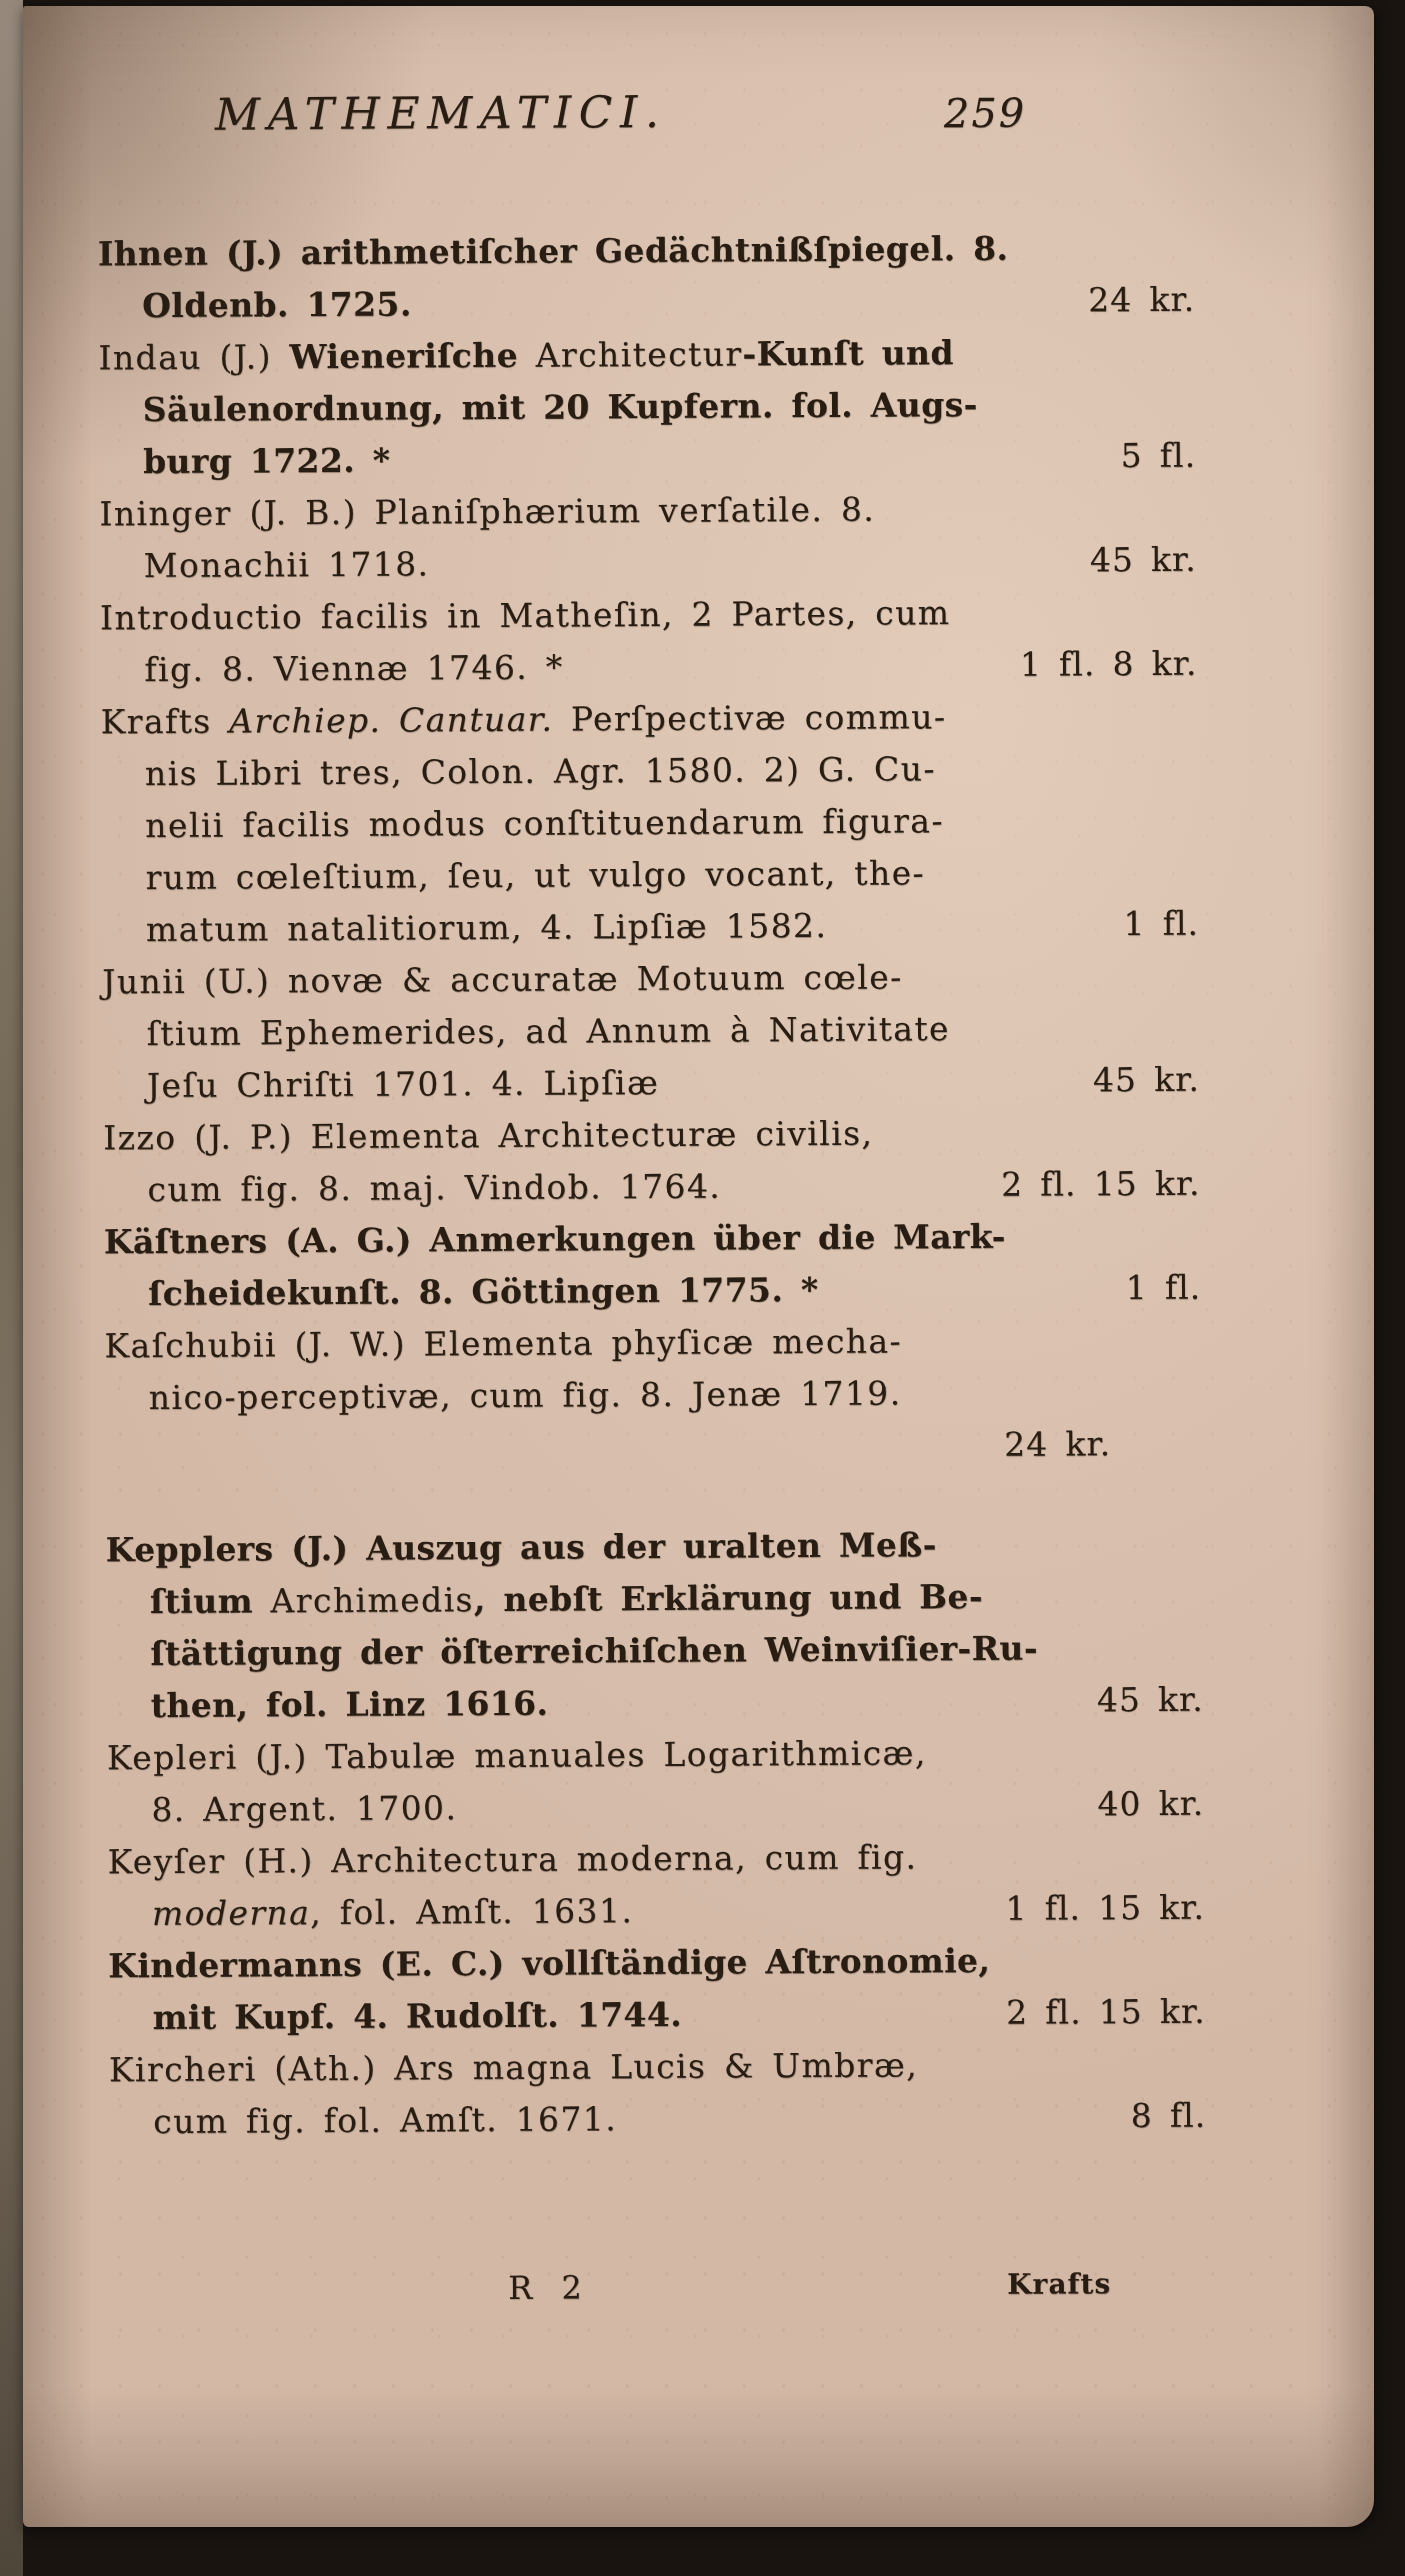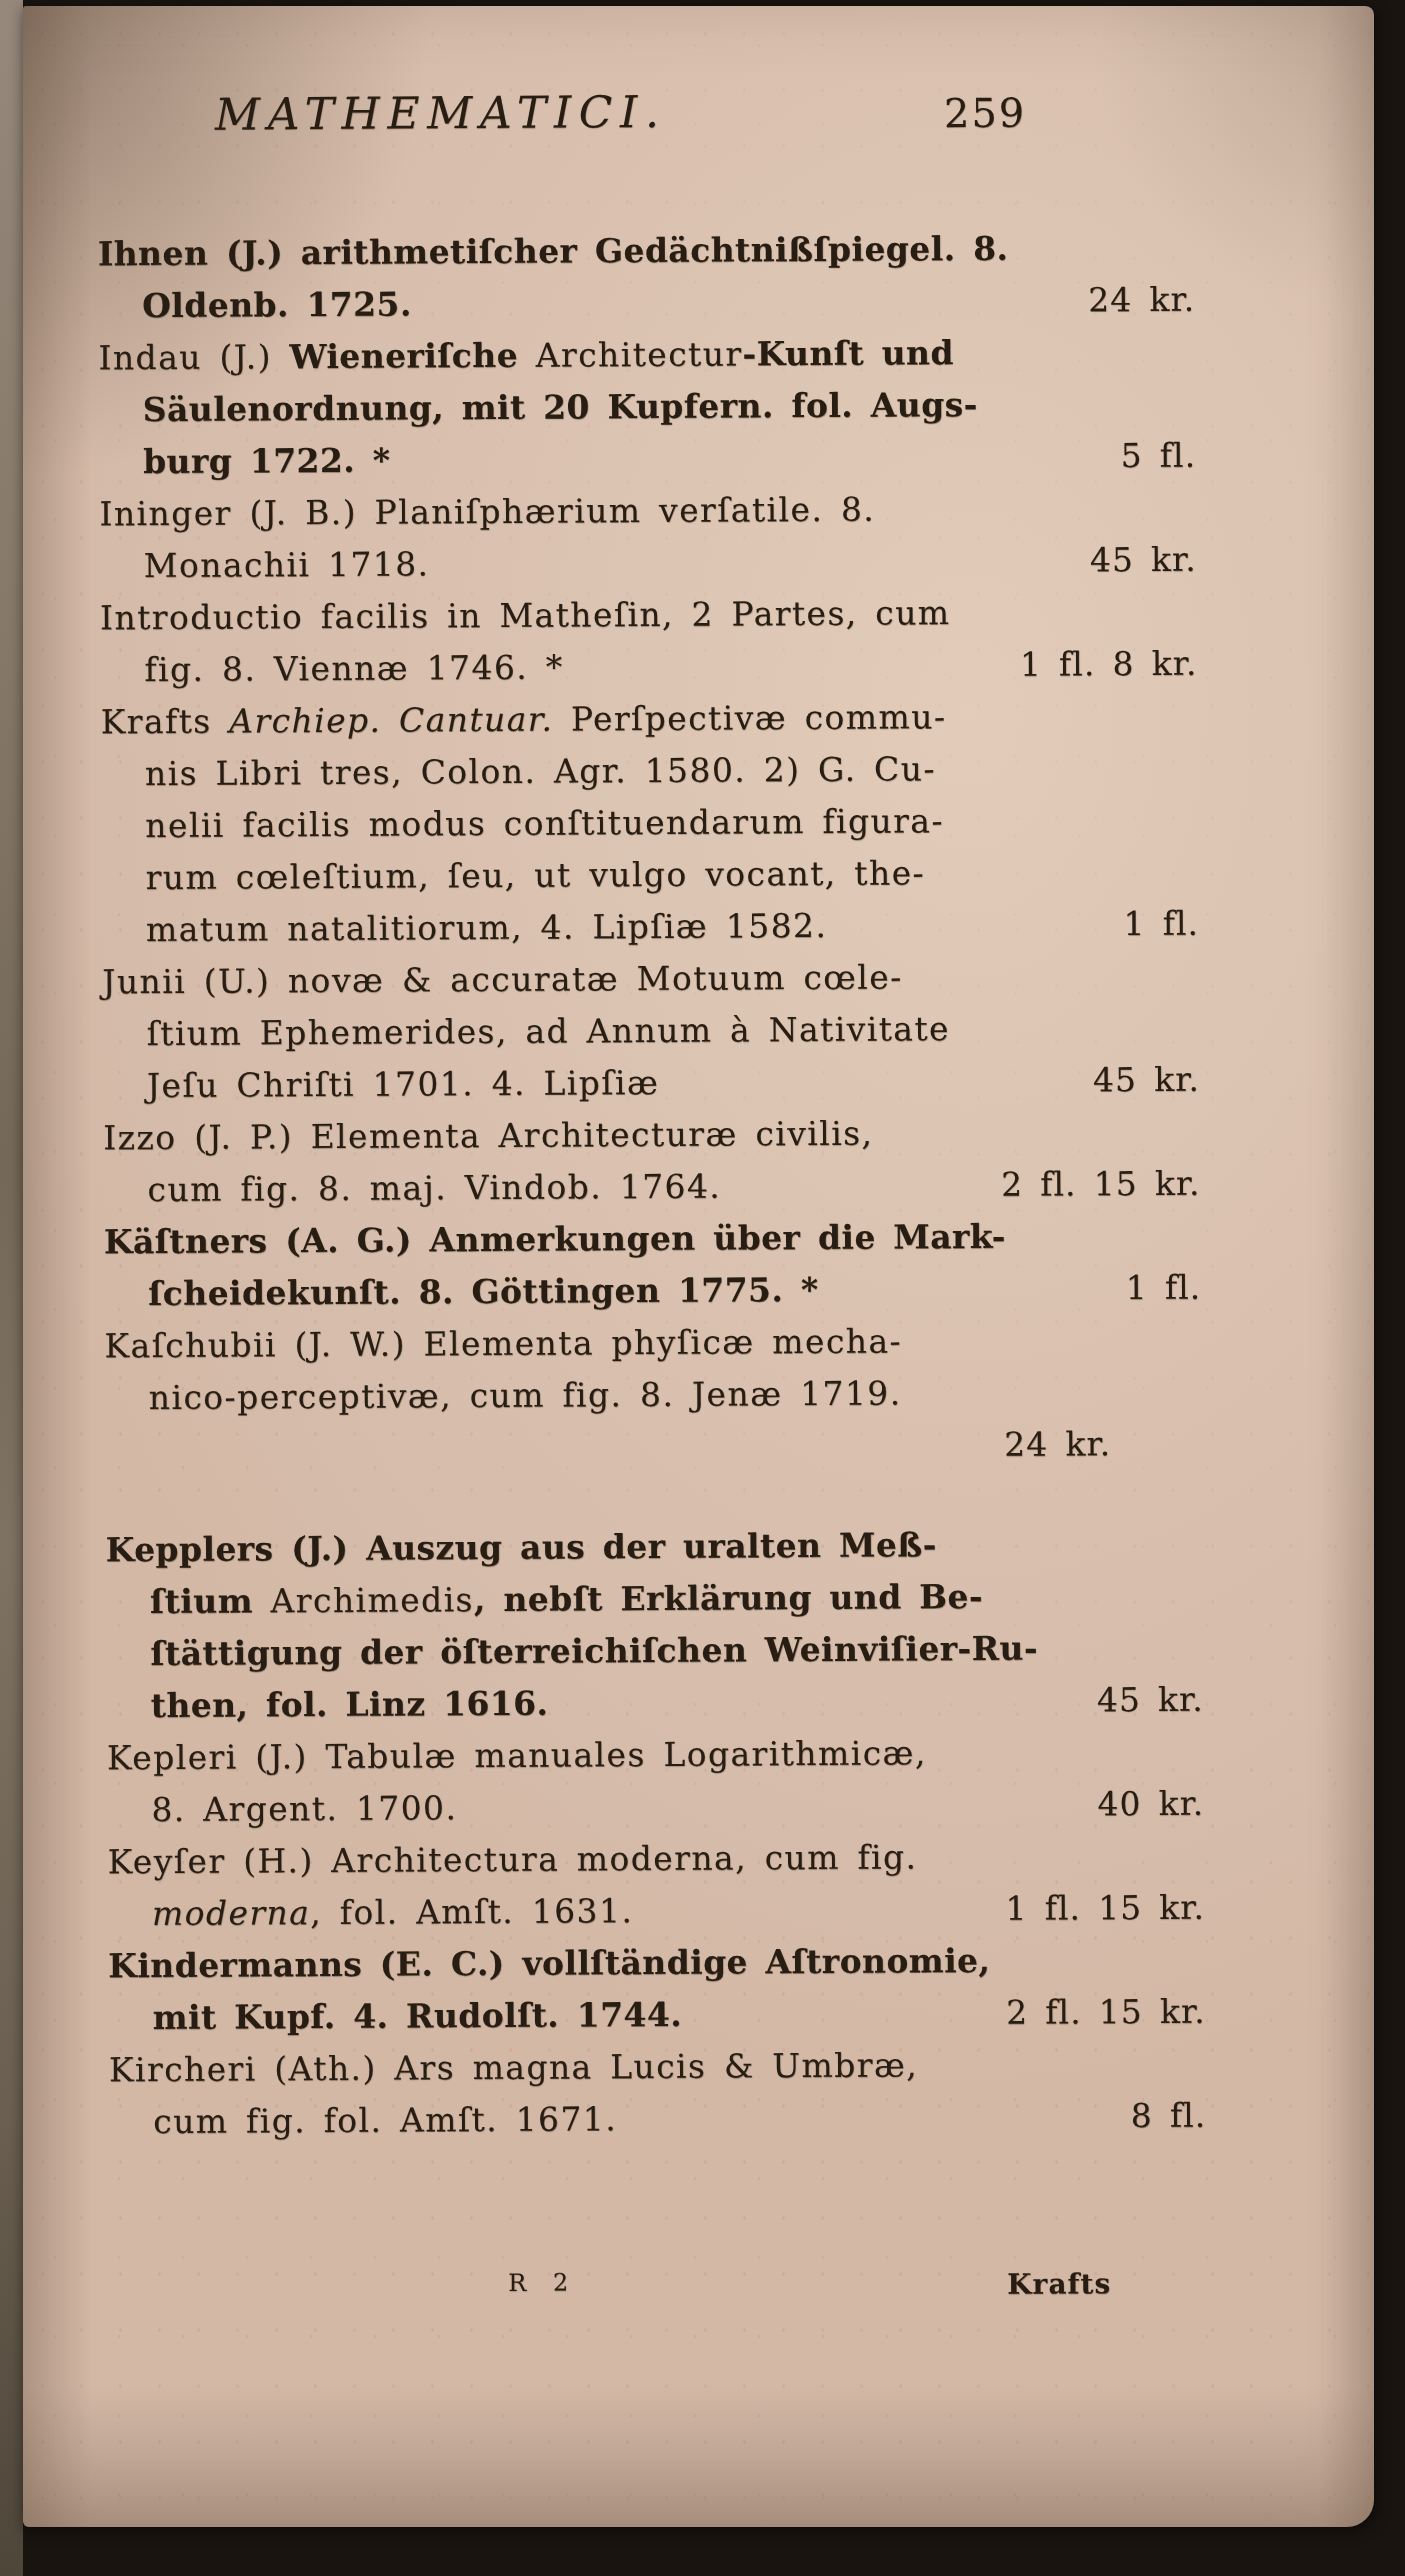--- a/index.html
+++ b/index.html
@@ -36,35 +36,35 @@
     box-shadow: inset 0 0 67px rgba(95,75,60,.22), 1.9px 3.8px 13.3px rgba(0,0,0,.55);
   }
   .content{
     position:absolute;left:74px;top:80px;width:1097px;
     transform:rotate(-0.35deg);
     color:var(--ink,#281d12);
     text-shadow:0.4px 0.7px 0.9px rgba(40,24,10,.45);
   }
   .running-head{position:relative;height:67px;}
   .head-title{position:absolute;left:118px;top:0;font-style:italic;font-size:44px;letter-spacing:7.6px;white-space:nowrap;}
-  .head-num{position:absolute;left:847px;top:5.7px;font-size:40px;letter-spacing:1.9px;}
+  .head-num{position:absolute;left:847px;top:5.7px;font-size:40px;letter-spacing:1.9px;font-style:italic;}
   .entries{position:absolute;left:0;top:145px;width:1097px;}
   .line{
     display:flex;align-items:baseline;height:52px;
     font-size:33px;letter-spacing:1.4px;word-spacing:5.7px;white-space:nowrap;
   }
   .line.cont{padding-left:44px;}
   .txt{flex:0 1 auto;overflow:visible;}
   .price{margin-left:auto;flex:0 0 auto;letter-spacing:1px;}
   .price.inset{margin-right:91px;}
   .fr{font-weight:700;letter-spacing:0.4px;}
   .it{font-style:italic;}
   .ro{}
   .gap{height:48px;}
-  .footer-sig{position:absolute;left:398px;top:2182px;font-size:24px;letter-spacing:9.5px;white-space:nowrap;}
+  .footer-sig{position:absolute;left:398px;top:2182px;font-size:32px;letter-spacing:9.5px;white-space:nowrap;}
   .footer-catch{position:absolute;left:897px;top:2184px;font-size:28px;font-weight:700;letter-spacing:1px;white-space:nowrap;}
 </style>
 </head>
 <body>
 
 <div class="left-band"></div>
 <div class="right-band"></div>
 
 <div class="paper">
   <div class="content">

